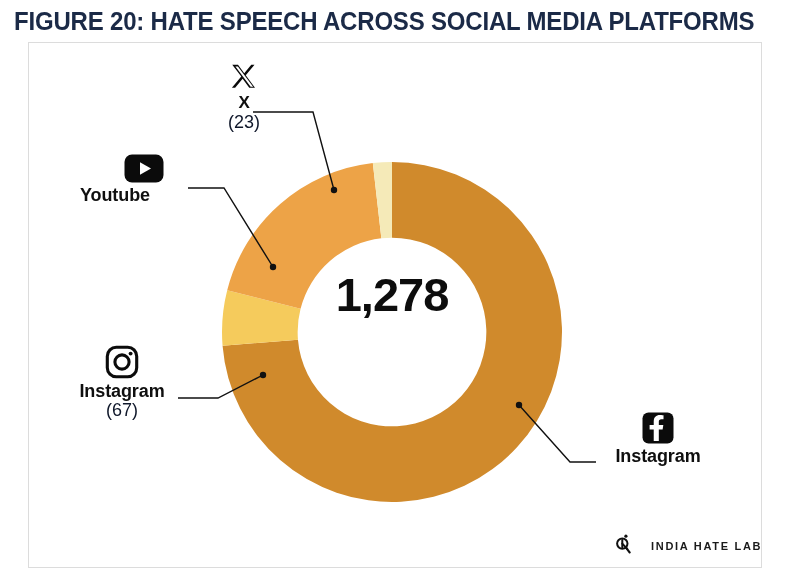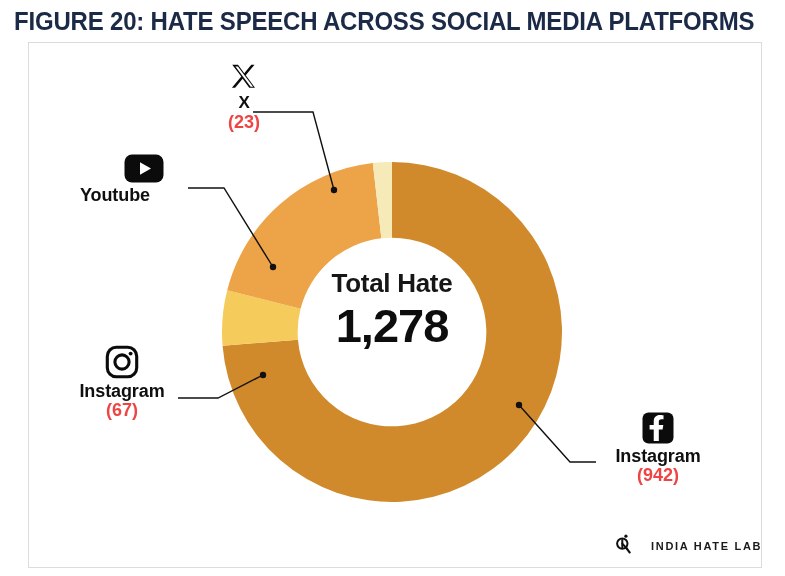--- a/index.html
+++ b/index.html
@@ -98,22 +98,22 @@
     font-family: "Liberation Sans Narrow", "Liberation Sans", sans-serif;
     font-size: 18px;
     font-weight: bold;
     color: #0f0f0f;
     white-space: nowrap;
     letter-spacing: -0.1px;
   }
   .callout-count {
     font-family: "Liberation Sans Narrow", "Liberation Sans", sans-serif;
     font-size: 18px;
-    font-weight: bold;
-    color: #ef4444;
+    font-weight: normal;
+    color: #0f172a;
     white-space: nowrap;
   }
 
   
   #callout-x { left: 196px; top: 62px; width: 96px; text-align: center; }
   #callout-x .callout-icon { margin: 0 auto 1px auto; width: 30px; }
   #callout-x .callout-name { font-size: 17px; }
   #callout-x .callout-count { display: block; margin-top: -1px; }
 
   
@@ -175,21 +175,20 @@
     <path class="leader-line" d="M178,398 L218,398 L263,375"></path>
     <circle class="leader-dot" cx="263" cy="375" r="3.2"></circle>
   </g>
   <g>
     <path class="leader-line" d="M596,462 L570,462 L519,405"></path>
     <circle class="leader-dot" cx="519" cy="405" r="3.2"></circle>
   </g>
 </svg>
 
 <div id="center-text">
-  <div class="center-line">Total Hate</div>
   <div id="center-total">1,278</div>
 </div>
 
 <div class="callout" id="callout-x">
   <span class="callout-icon">
     <svg width="30" height="30" viewBox="0 0 24 24" aria-hidden="true">
       <path d="M2.6 2.2h4.6l5.0 6.7 5.6-6.7h2.6l-7.0 8.3 7.4 10h-4.6l-5.3-7.1-6.0 7.1H2.3l7.5-8.9L2.6 2.2z
                M5.1 3.6l12.2 16.2h2.0L7.1 3.6H5.1z" fill="#0b0b0b"></path>
     </svg>
   </span>
@@ -221,21 +220,20 @@
 
 <div class="callout" id="callout-facebook">
   <span class="callout-icon">
     <svg width="32" height="32" viewBox="0 0 32 32" aria-hidden="true">
       <rect x="0.5" y="0.5" width="31" height="31" rx="6" ry="6" fill="#0b0b0b"></rect>
       <path d="M20.6 17.6l0.72-4.7h-4.5V9.85c0-1.29 0.63-2.54 2.65-2.54h2.05V3.32S19.66 3 17.88 3
                c-3.72 0-6.15 2.25-6.15 6.33v3.58H7.6v4.7h4.13V29h5.08V17.6h3.79z" fill="#ffffff"></path>
     </svg>
   </span>
   <span class="callout-name">Instagram</span>
-  <span class="callout-count">(942)</span>
 </div>
 
 <div id="footer-logo">
   <span>
     <svg width="17" height="20" viewBox="0 0 17 20" aria-hidden="true">
       <circle cx="8.3" cy="9.6" r="5.2" fill="none" stroke="#111111" stroke-width="2"></circle>
       <path d="M8.3 6.0 L8.3 13.2" stroke="#111111" stroke-width="2" stroke-linecap="round"></path>
       <path d="M8.3 9.6 L13.2 14.9" stroke="#111111" stroke-width="2" stroke-linecap="round"></path>
       <path d="M12.2 13.9 L15.6 18.4" stroke="#111111" stroke-width="2.2" stroke-linecap="round"></path>
       <circle cx="11.9" cy="2.2" r="1.6" fill="#111111"></circle>

